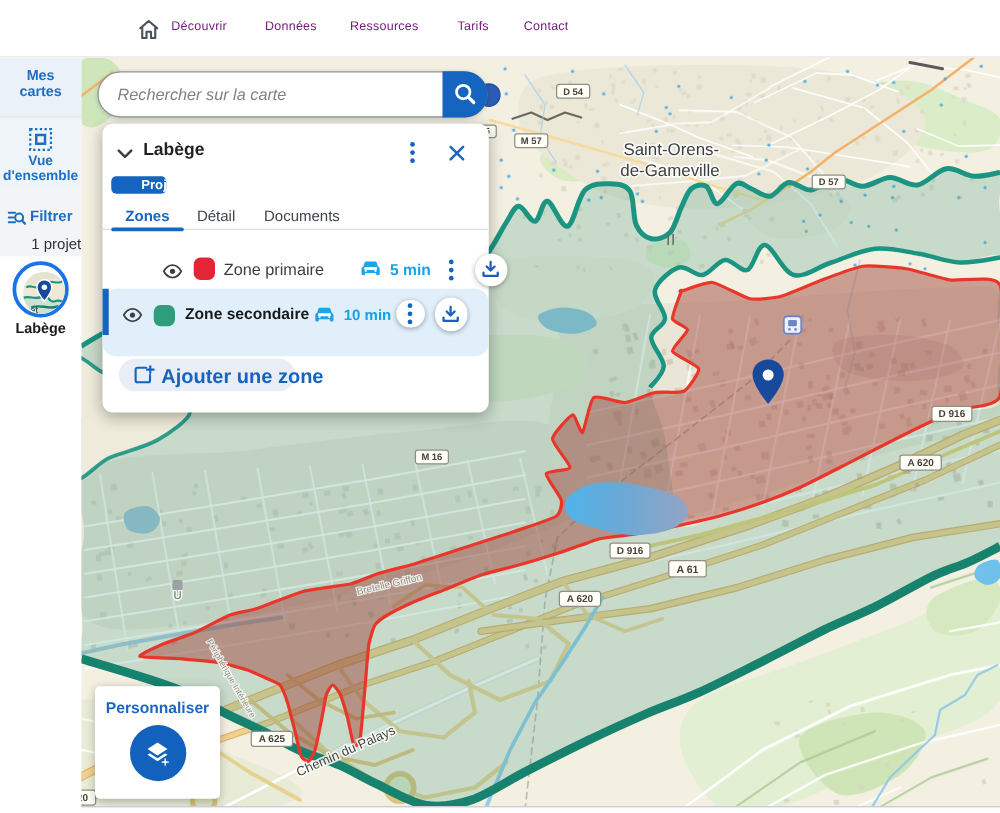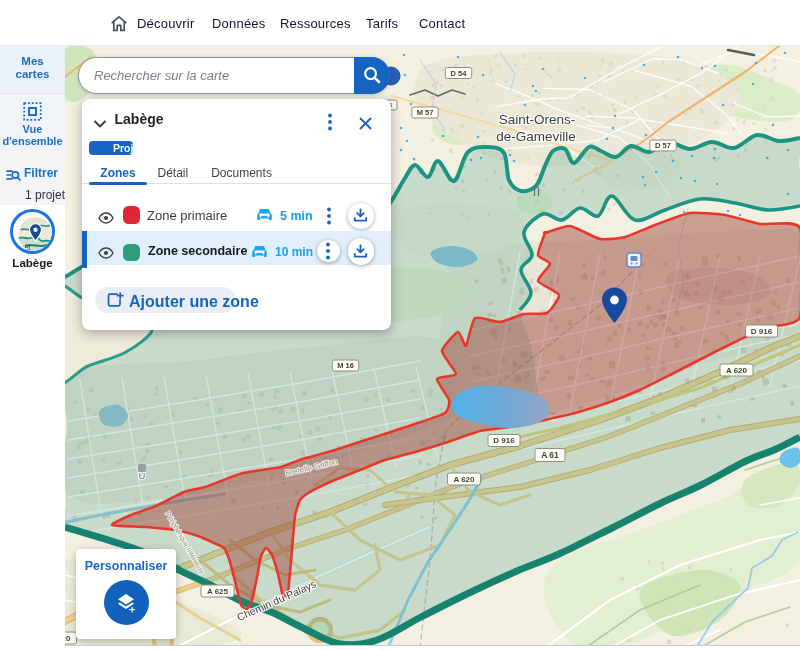--- a/index.html
+++ b/index.html
@@ -1,20 +1,20 @@
 <!DOCTYPE html>
 <html><head><meta charset="utf-8">
 <style>
 * { margin:0; padding:0; box-sizing:border-box; }
 html,body { width:800px; height:650px; overflow:hidden; font-family:"Liberation Sans", sans-serif; background:#fff; }
 .abs { position:absolute; }
 #stage { position:relative; width:800px; height:650px; }
 
 #nav { position:absolute; left:0; top:0; width:800px; height:46px; background:#fff; border-bottom:1px solid #e8e8e8; z-index:30; }
-#nav .link { position:absolute; top:16px; font-size:13px; color:#0f172a; letter-spacing:0.2px; }
+#nav .link { position:absolute; top:16px; font-size:10px; color:#701a75; letter-spacing:0.2px; }
 
 #side { position:absolute; left:0; top:46px; width:65px; height:604px; background:#ffffff; z-index:25; }
 .sideblock { position:absolute; left:0; width:65px; text-align:center; color:#1d6fc4; font-weight:bold; font-size:11px; }
 
 #map { position:absolute; left:65px; top:45px; width:735px; height:468px; z-index:1; }
 
 #search { position:absolute; left:78px; top:57px; width:312px; height:37px; background:#fff; border:1.6px solid #8e959c; border-radius:19px; z-index:20; box-shadow:0 1px 4px rgba(0,0,0,0.2); }
 #search .ph { position:absolute; left:15px; top:10px; font-size:13px; font-style:italic; color:#7d8288; }
 #search .btn { position:absolute; right:-1px; top:-1px; width:36px; height:37px; background:#1565c0; border-radius:0 19px 19px 0; }
 
@@ -823,21 +823,21 @@
             <line x1="11.5" y1="1.5" x2="1.5" y2="11.5"></line>
           </g>
         </svg></div>
   <div class="abs" style="left:7px;top:41.7px;width:43.7px;height:14.7px;background:#1565c0;color:#fff;font-size:10.5px;font-weight:bold;border-radius:4px;text-align:right;line-height:14.7px;padding-left:24px;">Projet</div>
   <div class="abs" style="left:18.3px;top:67px;font-size:12px;font-weight:bold;color:#1566c1;">Zones</div>
   <div class="abs" style="left:75.5px;top:67px;font-size:12px;color:#3f4449;">Détail</div>
   <div class="abs" style="left:129.2px;top:67px;font-size:12px;color:#3f4449;">Documents</div>
   <div class="abs" style="left:0;top:84px;width:309px;height:1px;background:#e0e0e0;"></div>
   <div class="abs" style="left:6.8px;top:82.7px;width:58px;height:3.5px;background:#1566c1;border-radius:2px;"></div>
 
-  <div class="row" style="top:88px;height:44px;">
+  <div class="row" style="top:88px;height:44px;margin-left:32px;">
     <div class="abs" style="left:16px;top:23px;"><svg width="16" height="12" viewBox="0 0 16 12">
             <path d="M1,6 C3,2.3 5.4,1 8,1 C10.6,1 13,2.3 15,6 C13,9.7 10.6,11 8,11 C5.4,11 3,9.7 1,6 Z" fill="none" stroke="#3c4043" stroke-width="1.4"></path>
             <circle cx="8" cy="6" r="2.1" fill="#3c4043"></circle>
           </svg></div>
     <div class="abs" style="left:41px;top:19px;width:16.5px;height:17.5px;border-radius:5.5px;background:#e32636;"></div>
     <div class="abs" style="left:65px;top:21px;font-size:13px;color:#3a3f44;">Zone primaire</div>
     <div class="abs" style="left:174px;top:21px;"><svg width="17" height="14" viewBox="0 0 17 14">
             <path d="M2.6,5.2 L3.6,2.2 C3.8,1.5 4.4,1.1 5.1,1.1 L11.9,1.1 C12.6,1.1 13.2,1.5 13.4,2.2 L14.4,5.2 C15.2,5.5 15.8,6.3 15.8,7.2 L15.8,11 C15.8,11.6 15.3,12.1 14.7,12.1 L13.9,12.1 C13.3,12.1 12.8,11.6 12.8,11 L12.8,10.4 L4.2,10.4 L4.2,11 C4.2,11.6 3.7,12.1 3.1,12.1 L2.3,12.1 C1.7,12.1 1.2,11.6 1.2,11 L1.2,7.2 C1.2,6.3 1.8,5.5 2.6,5.2 Z" fill="#1da4ea"></path>
             <rect x="3.4" y="5.6" width="10.2" height="2.3" rx="0.6" fill="#ffffff"></rect>
             <circle cx="4.6" cy="8.6" r="0.9" fill="#ffffff"></circle>
@@ -853,21 +853,21 @@
           <svg width="15" height="15" viewBox="0 0 15 15">
             <g stroke="#1a5fbd" stroke-width="1.8" fill="none" stroke-linecap="round" stroke-linejoin="round">
               <path d="M7.5,1.5 V8"></path>
               <path d="M4.3,5.2 L7.5,8.4 L10.7,5.2"></path>
               <path d="M1.8,10 V12.6 H13.2 V10"></path>
             </g>
           </svg>
         </div>
   </div>
 
-  <div class="row" style="top:132px;height:34px;background:#e1effa;">
+  <div class="row" style="top:132px;height:54px;background:#e1effa;border-radius:11px;">
     <div class="abs" style="left:0;top:0;width:5px;height:36.5px;background:#1565c0;"></div>
     <div class="abs" style="left:16px;top:14px;"><svg width="16" height="12" viewBox="0 0 16 12">
             <path d="M1,6 C3,2.3 5.4,1 8,1 C10.6,1 13,2.3 15,6 C13,9.7 10.6,11 8,11 C5.4,11 3,9.7 1,6 Z" fill="none" stroke="#3c4043" stroke-width="1.4"></path>
             <circle cx="8" cy="6" r="2.1" fill="#3c4043"></circle>
           </svg></div>
     <div class="abs" style="left:41px;top:12.7px;width:17px;height:17.8px;border-radius:5.5px;background:#2f9d7c;"></div>
     <div class="abs" style="left:66px;top:13px;font-size:12.5px;font-weight:bold;color:#17191c;">Zone secondaire</div>
     <div class="abs" style="left:169px;top:13.5px;"><svg width="17" height="14" viewBox="0 0 17 14">
             <path d="M2.6,5.2 L3.6,2.2 C3.8,1.5 4.4,1.1 5.1,1.1 L11.9,1.1 C12.6,1.1 13.2,1.5 13.4,2.2 L14.4,5.2 C15.2,5.5 15.8,6.3 15.8,7.2 L15.8,11 C15.8,11.6 15.3,12.1 14.7,12.1 L13.9,12.1 C13.3,12.1 12.8,11.6 12.8,11 L12.8,10.4 L4.2,10.4 L4.2,11 C4.2,11.6 3.7,12.1 3.1,12.1 L2.3,12.1 C1.7,12.1 1.2,11.6 1.2,11 L1.2,7.2 C1.2,6.3 1.8,5.5 2.6,5.2 Z" fill="#1da4ea"></path>
             <rect x="3.4" y="5.6" width="10.2" height="2.3" rx="0.6" fill="#ffffff"></rect>

